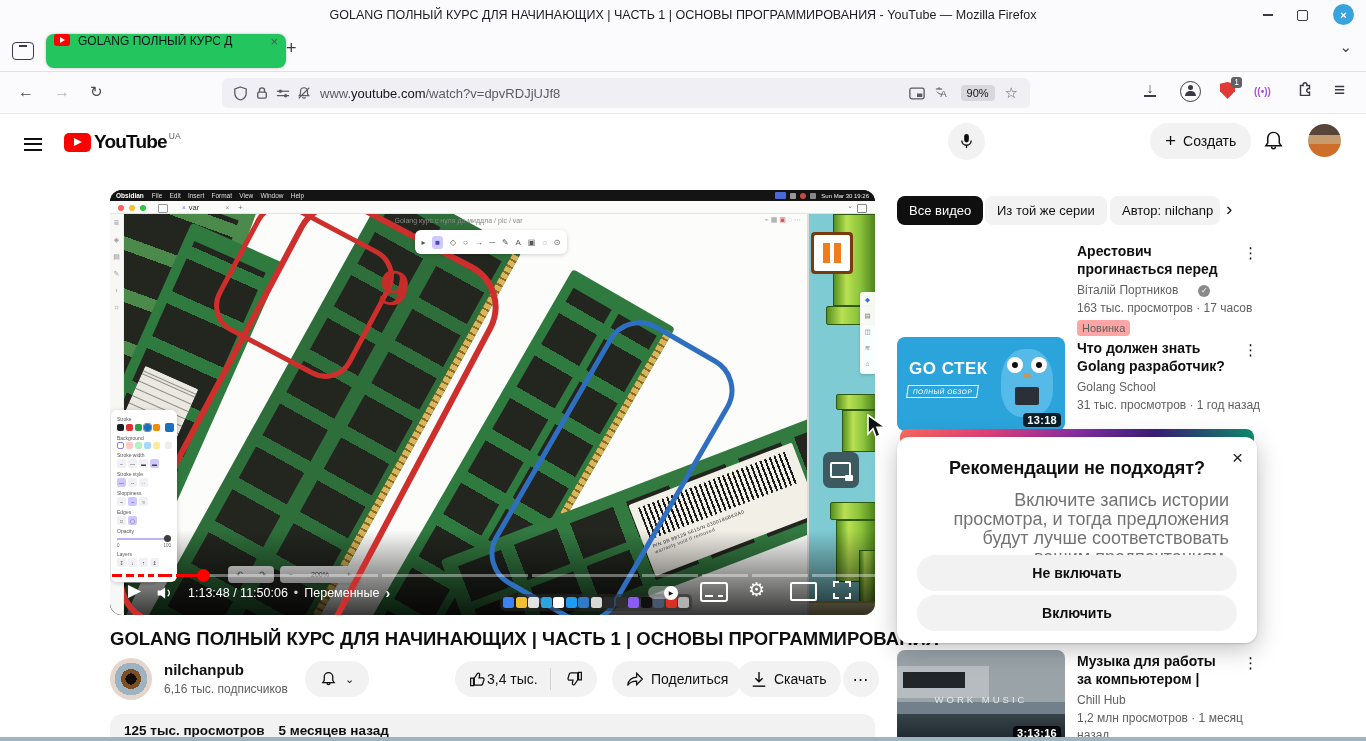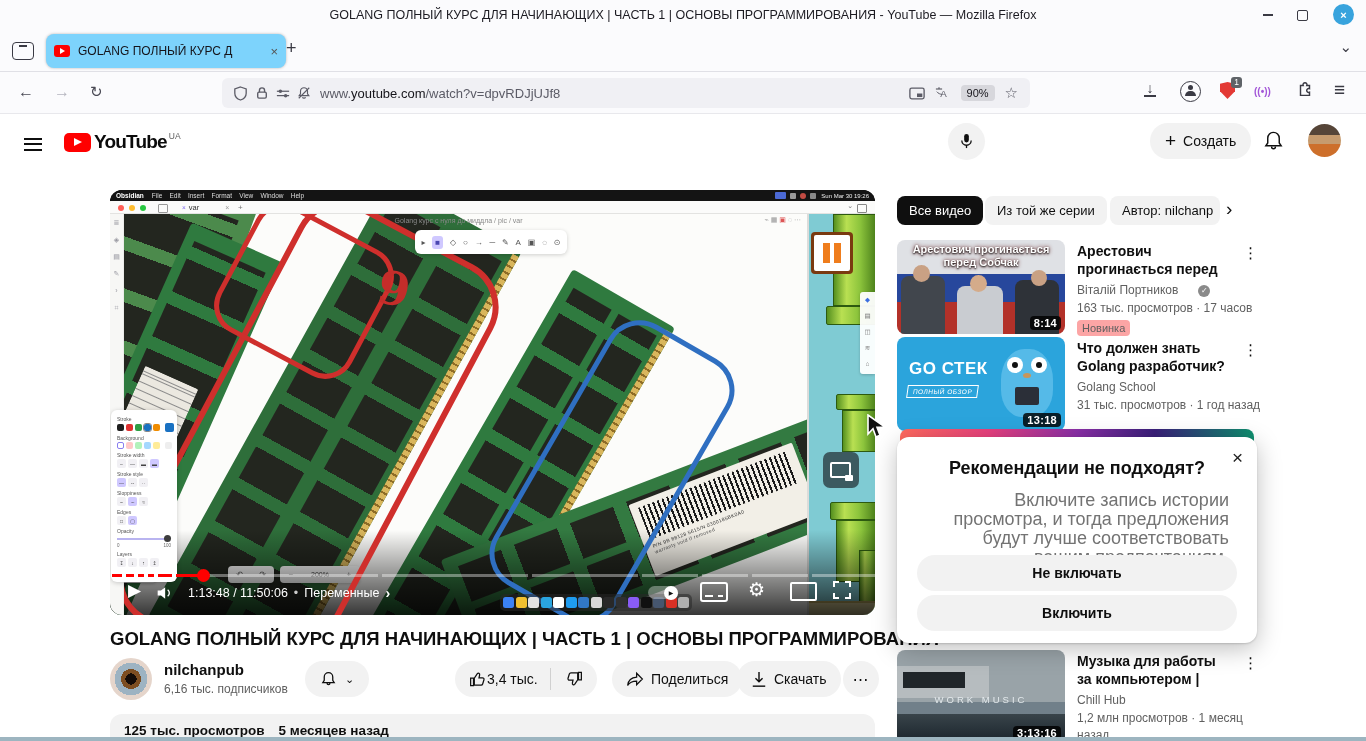--- a/index.html
+++ b/index.html
@@ -6,21 +6,21 @@
   #app{position:relative;width:1366px;height:741px;background:#fff;overflow:hidden;
        font-family:"Liberation Sans",sans-serif;-webkit-font-smoothing:antialiased}
   .abs{position:absolute}
   .flex{display:flex;align-items:center}
   
   .chrome{background:#fbfbfd;color:#15141a}
   .titlebar-text{font-size:12.5px;color:#1c1b22;white-space:nowrap}
   .winbtn{width:24px;height:24px;display:flex;align-items:center;justify-content:center}
   .closebtn{width:21px;height:21px;border-radius:50%;background:#38a3dd;color:#fff;font-size:11px;
             display:flex;align-items:center;justify-content:center;font-weight:bold}
-  .tab{background:#7dd3fc;border-radius:8px;box-shadow:0 0 3px rgba(0,0,0,.28);display:flex;align-items:center;padding:0 8px}
+  .tab{background:#22c55e;border-radius:8px;box-shadow:0 0 3px rgba(0,0,0,.28);display:flex;align-items:flex-start;padding:0 8px}
   .favicon{width:16px;height:12px;background:#f00;border-radius:3px;position:relative;flex:none}
   .favicon:before{content:"";position:absolute;left:6px;top:3px;border-left:5px solid #fff;
                   border-top:3px solid transparent;border-bottom:3px solid transparent}
   .navicon{font-size:15px;color:#4a4a55}
   .urlbar{background:#f0f0f4;border-radius:6px;display:flex;align-items:center;font-size:13px;color:#5b5b66}
   .zoombox{background:#d7d7dc;border-radius:4px;font-size:11px;color:#15141a;padding:2px 6px}
   .badge1{position:absolute;top:-5px;right:-7px;background:#5f6368;color:#fff;font-size:8.5px;
           padding:1px 3px;border-radius:3px;line-height:1}
   
   .ytlogo-box{width:27px;height:19px;background:#f00;border-radius:5px;position:relative}
@@ -516,34 +516,20 @@
   </div>
   <div class="abs chip" style="left:985px;top:196px">
     <span>Из той же серии</span>
   </div>
   <div class="abs chip" style="left:1110px;top:196px;width:86px">
     <span>Автор: nilchanp</span>
   </div>
   <div class="abs" style="left:1226px;top:198px;font-size:19px;color:#0f0f0f">›</div>
 
   <div class="abs" style="left:897px;top:240px;width:368px;height:96px">
-    <div class="thumb" style="left:0;top:0;background:linear-gradient(180deg,#dfe1e5 0 36%,#27479c 36% 66%,#b33129 66%)">
-      <div style="position:absolute;left:4px;bottom:0;width:44px;height:58px;background:#41464d;border-radius:8px 8px 0 0"></div>
-      <div style="position:absolute;left:16px;bottom:52px;width:17px;height:17px;border-radius:50%;background:#c9a184"></div>
-      <div style="position:absolute;left:60px;bottom:0;width:46px;height:48px;background:#c9ccd1;border-radius:8px 8px 0 0"></div>
-      <div style="position:absolute;left:73px;bottom:42px;width:17px;height:17px;border-radius:50%;background:#d4ab8a"></div>
-      <div style="position:absolute;right:6px;bottom:0;width:44px;height:54px;background:#2e3238;border-radius:8px 8px 0 0"></div>
-      <div style="position:absolute;right:18px;bottom:48px;width:16px;height:16px;border-radius:50%;background:#c9a184"></div>
-      <div style="position:absolute;left:0;right:0;top:3px;text-align:center;font-size:11px;font-weight:bold;color:#fff;
-                  line-height:13px;text-shadow:0 1px 2px #000,0 0 4px #5e1111">
-        <div>Арестович прогинається</div>
-        <div>перед Собчак</div>
-      </div>
-      <span class="dur">8:14</span>
-    </div>
     <div class="abs stitle" style="left:180px;top:2px;width:152px">Арестович прогинається перед Собчак | Віталій ...</div>
     <div class="abs smeta flex" style="left:180px;top:42px;gap:20px">
       <span>Віталій Портников</span>
       <span style="width:12px;height:12px;border-radius:50%;background:#8a8a8a;color:#fff;font-size:8px;display:inline-flex;
                    align-items:center;justify-content:center">✓</span>
     </div>
     <div class="abs smeta" style="left:180px;top:60px">163 тыс. просмотров · 17 часов назад</div>
     <div class="abs" style="left:180px;top:78px">
       <span class="newchip">Новинка</span>
     </div>

